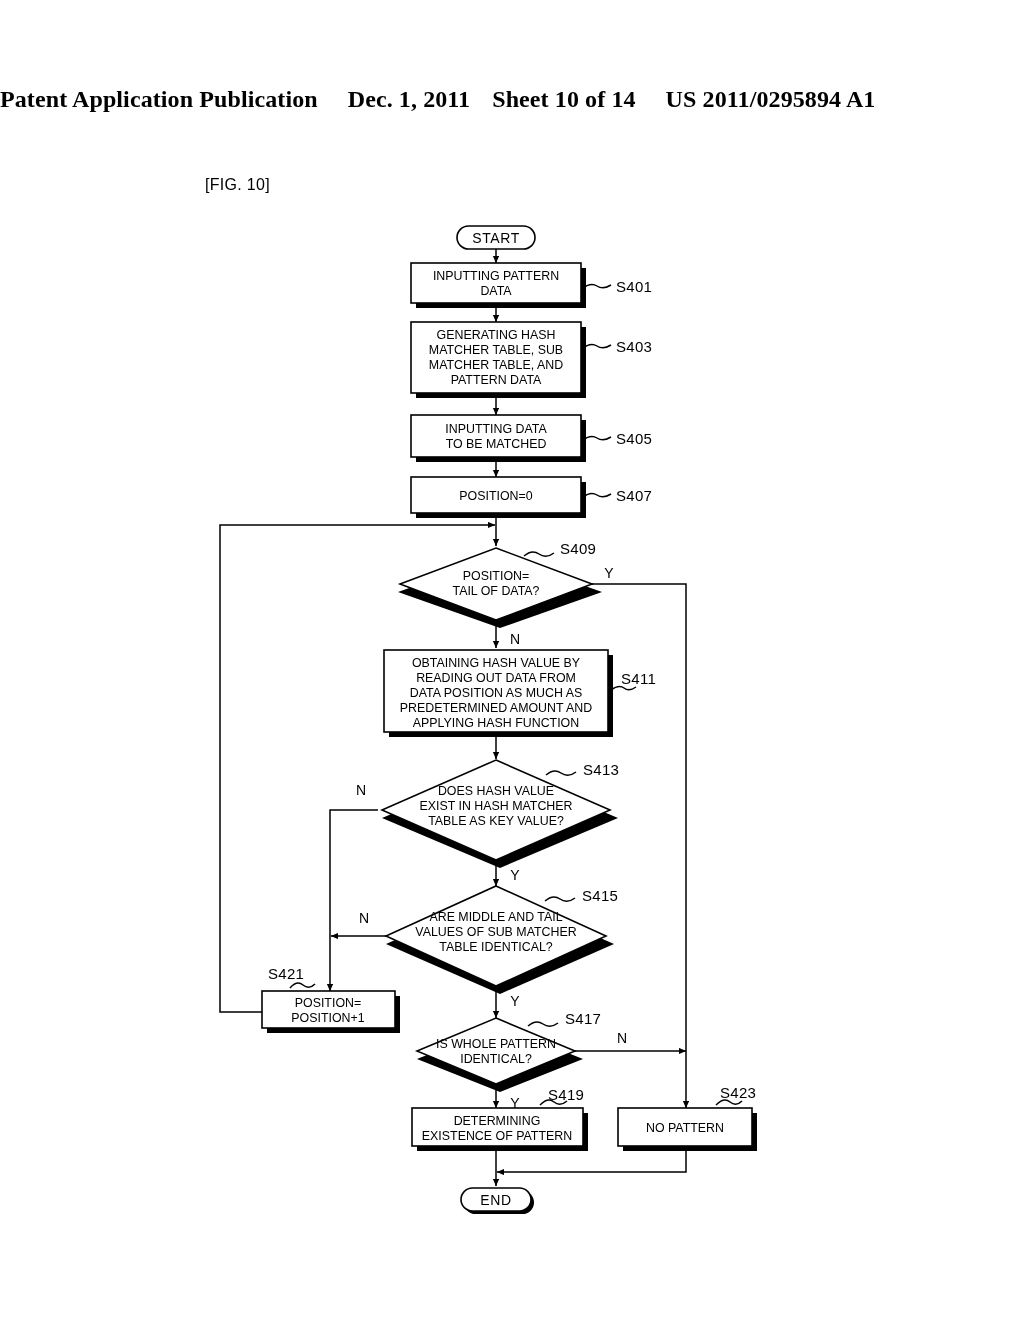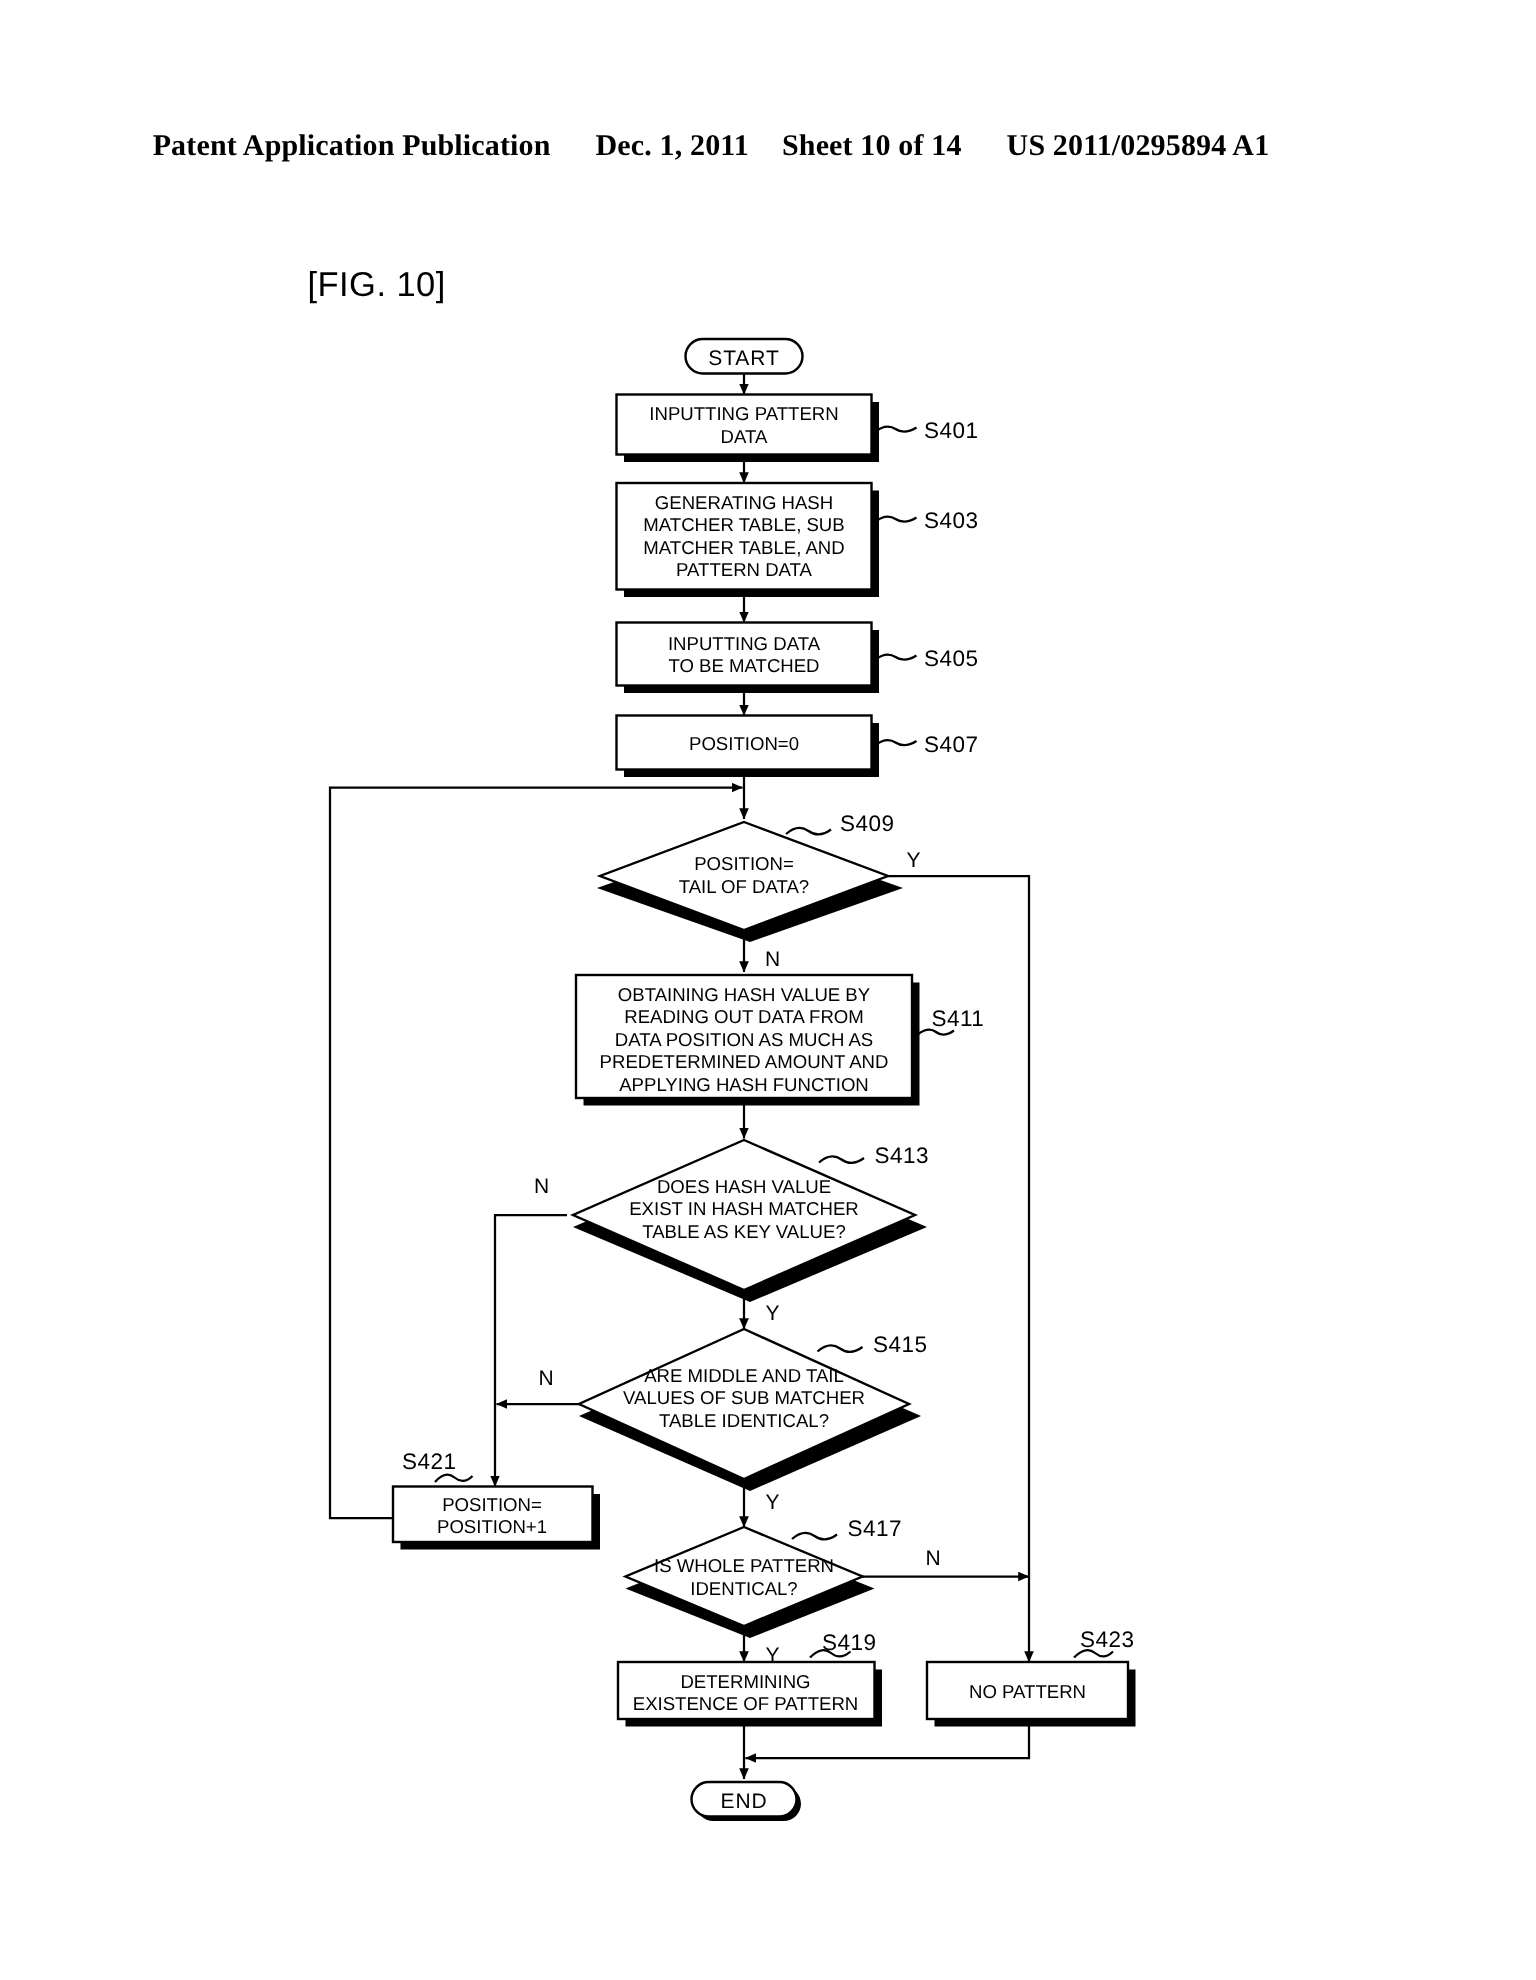--- a/index.html
+++ b/index.html
@@ -19,37 +19,37 @@
     position: relative;
     width: 1024px;
     height: 1320px;
     background: #ffffff;
   }
   #pub-header {
     position: absolute;
     left: 0;
     top: 86px;
     width: 948px;
-    text-align: center;
+    text-align: left;
     font-family: "Liberation Serif", serif;
     font-weight: bold;
-    font-size: 20px;
+    font-size: 24px;
     letter-spacing: 0.1px;
     white-space: nowrap;
   }
   #pub-header span { display: inline-block; }
   .hdr-gap-a { width: 30px; }
   .hdr-gap-b { width: 22px; }
   .hdr-gap-c { width: 30px; }
   #fig-label {
     position: absolute;
     left: 205px;
     top: 176px;
     font-family: "Liberation Sans", sans-serif;
-    font-size: 23px;
+    font-size: 16px;
     letter-spacing: 0.3px;
   }
   #flow-svg {
     position: absolute;
     left: 0;
     top: 0;
   }
   text {
     font-family: "Liberation Sans", sans-serif;
     fill: #000000;

